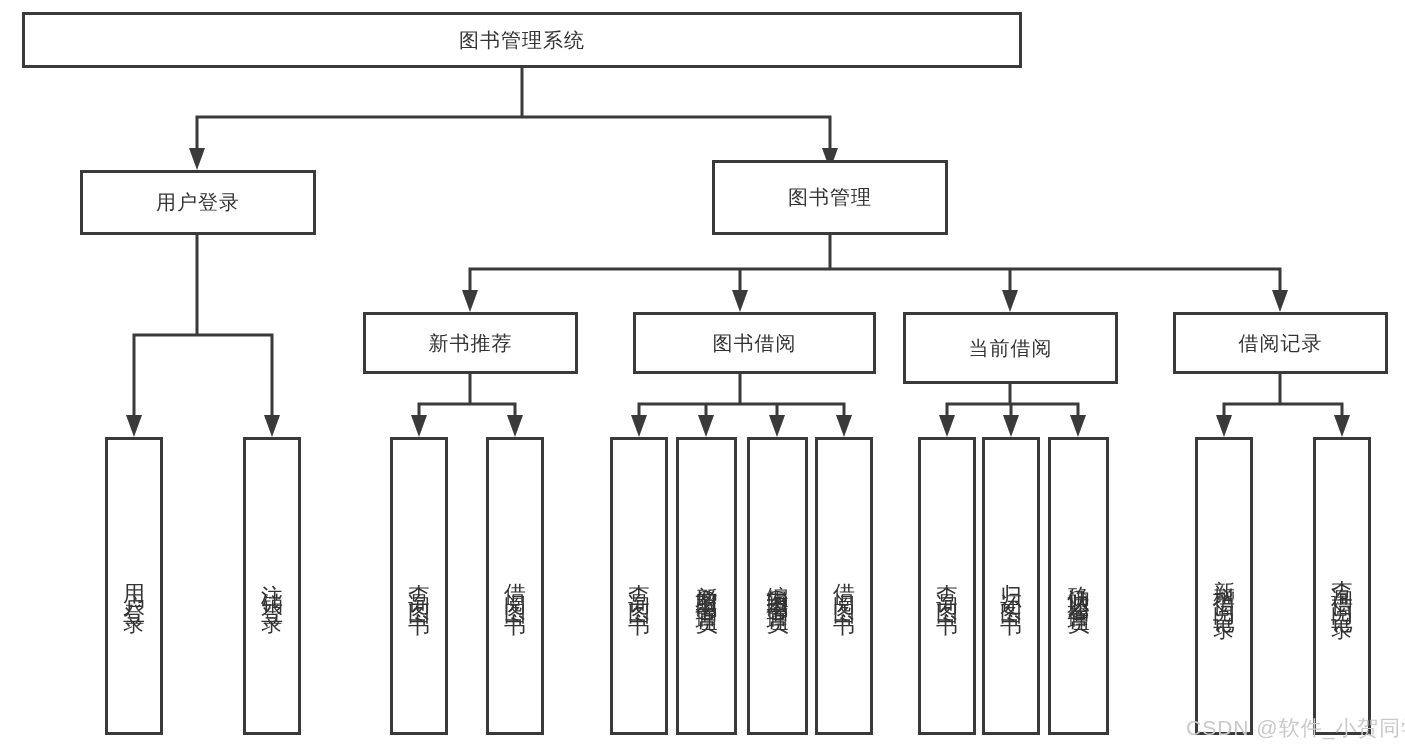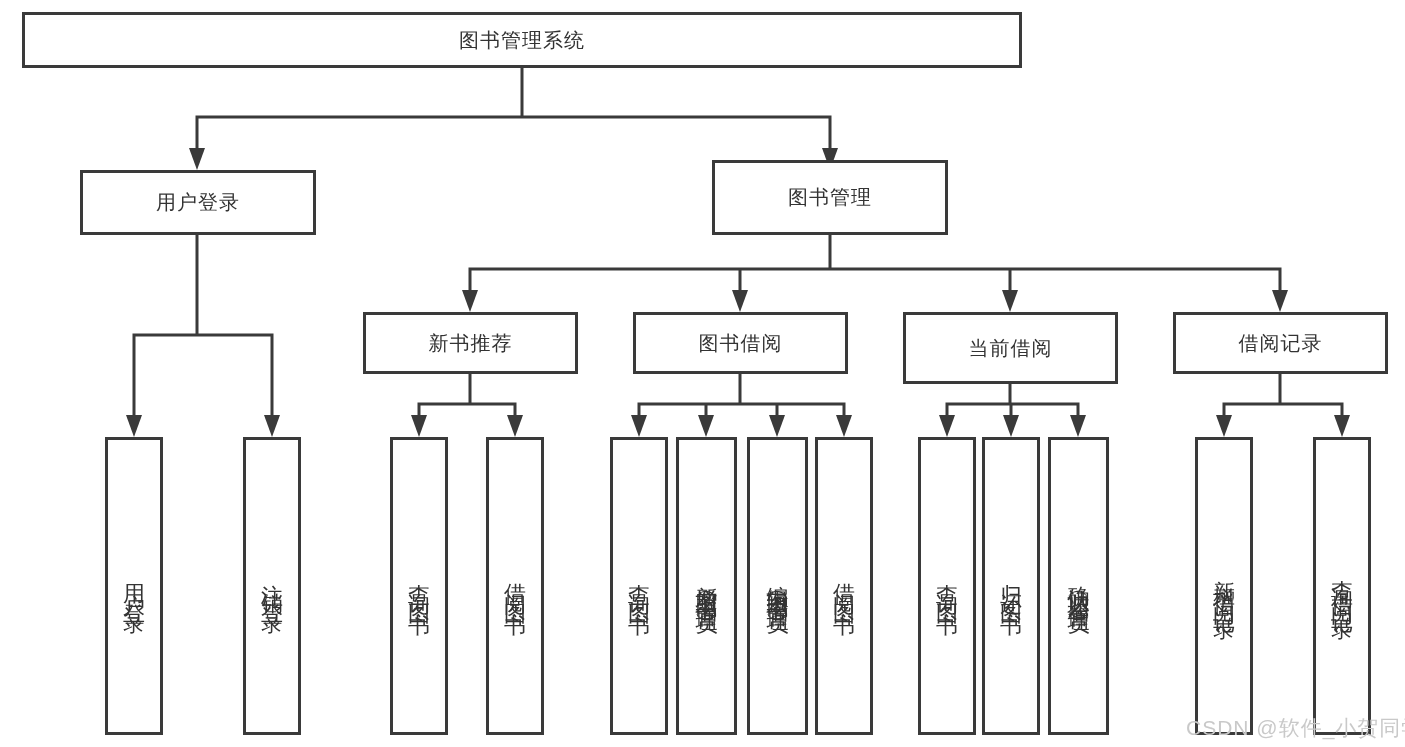--- a/index.html
+++ b/index.html
@@ -120,21 +120,21 @@
   <div class="box" style="left:80px; top:170px; width:236px; height:65px;">
     <span>用户登录</span>
   </div>
   <div class="box" style="left:712px; top:160px; width:236px; height:75px;">
     <span>图书管理</span>
   </div>
 
   <div class="box" style="left:363px; top:312px; width:215px; height:62px;">
     <span>新书推荐</span>
   </div>
-  <div class="box" style="left:633px; top:312px; width:215px; height:62px;justify-content:center;">
+  <div class="box" style="left:633px; top:312px; width:243px; height:62px;justify-content:center;">
     <span>图书借阅</span>
   </div>
   <div class="box" style="left:903px; top:312px; width:215px; height:72px;">
     <span>当前借阅</span>
   </div>
   <div class="box" style="left:1173px; top:312px; width:215px; height:62px;">
     <span>借阅记录</span>
   </div>
 
   <div class="box tall ls-wide" style="left:105px; width:58px;">

